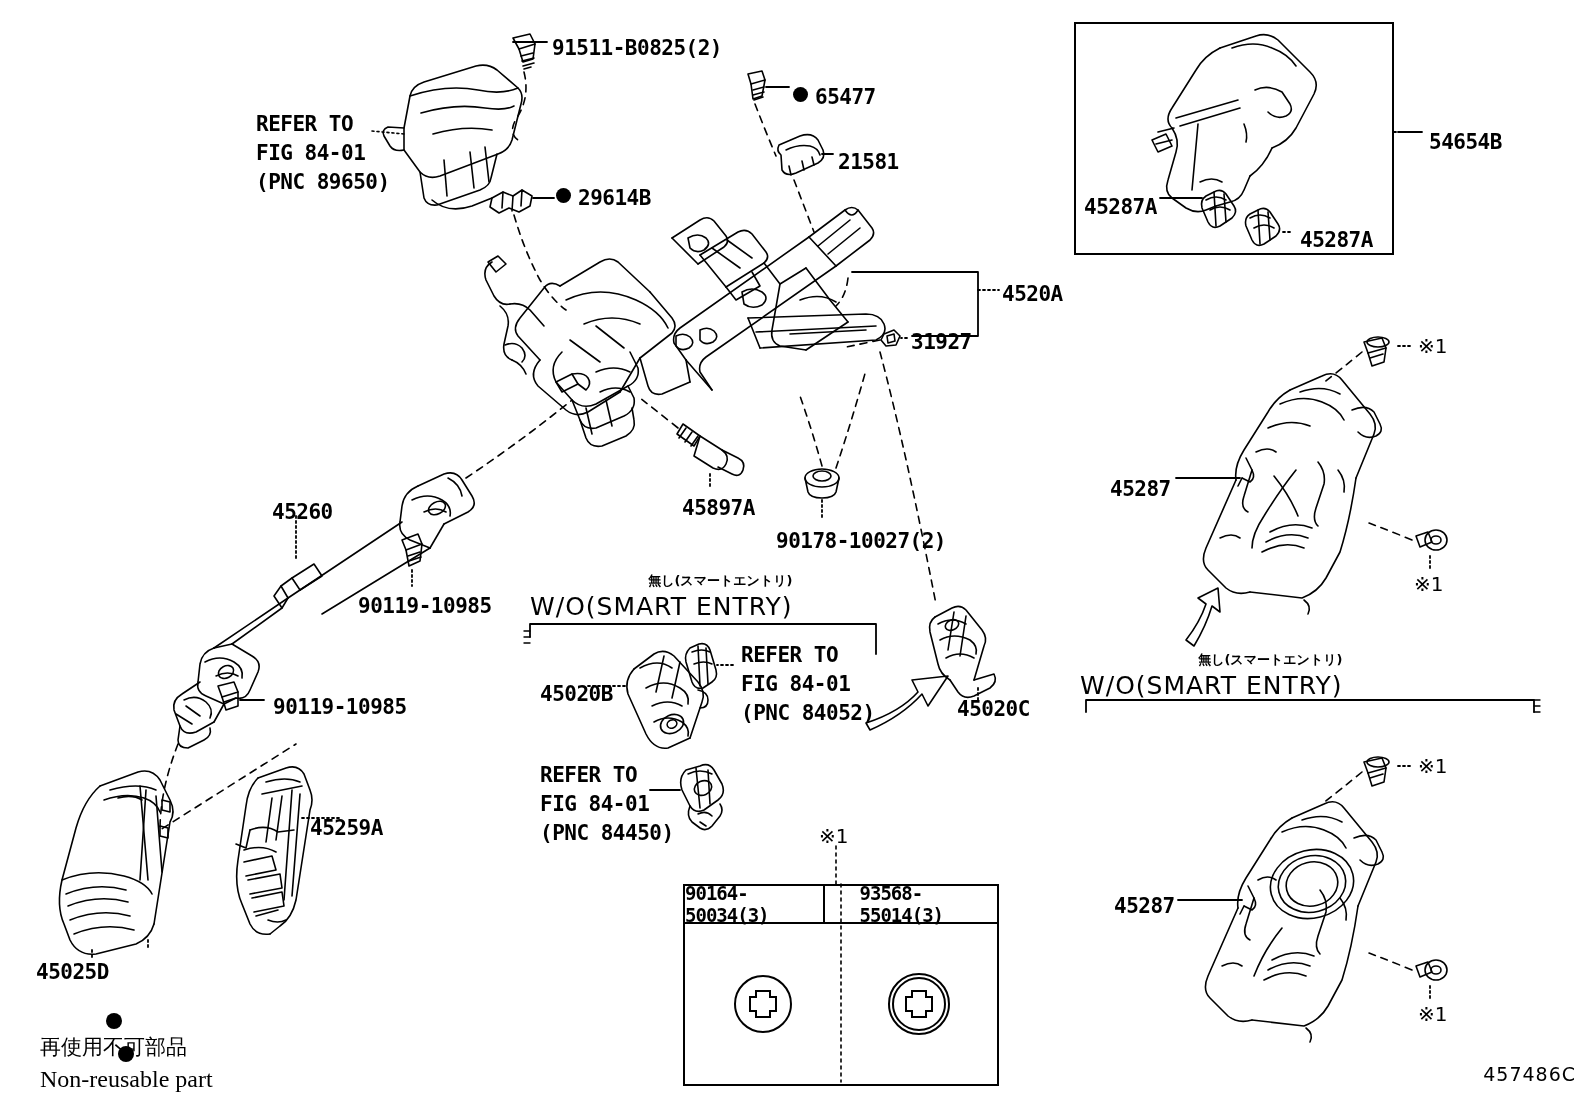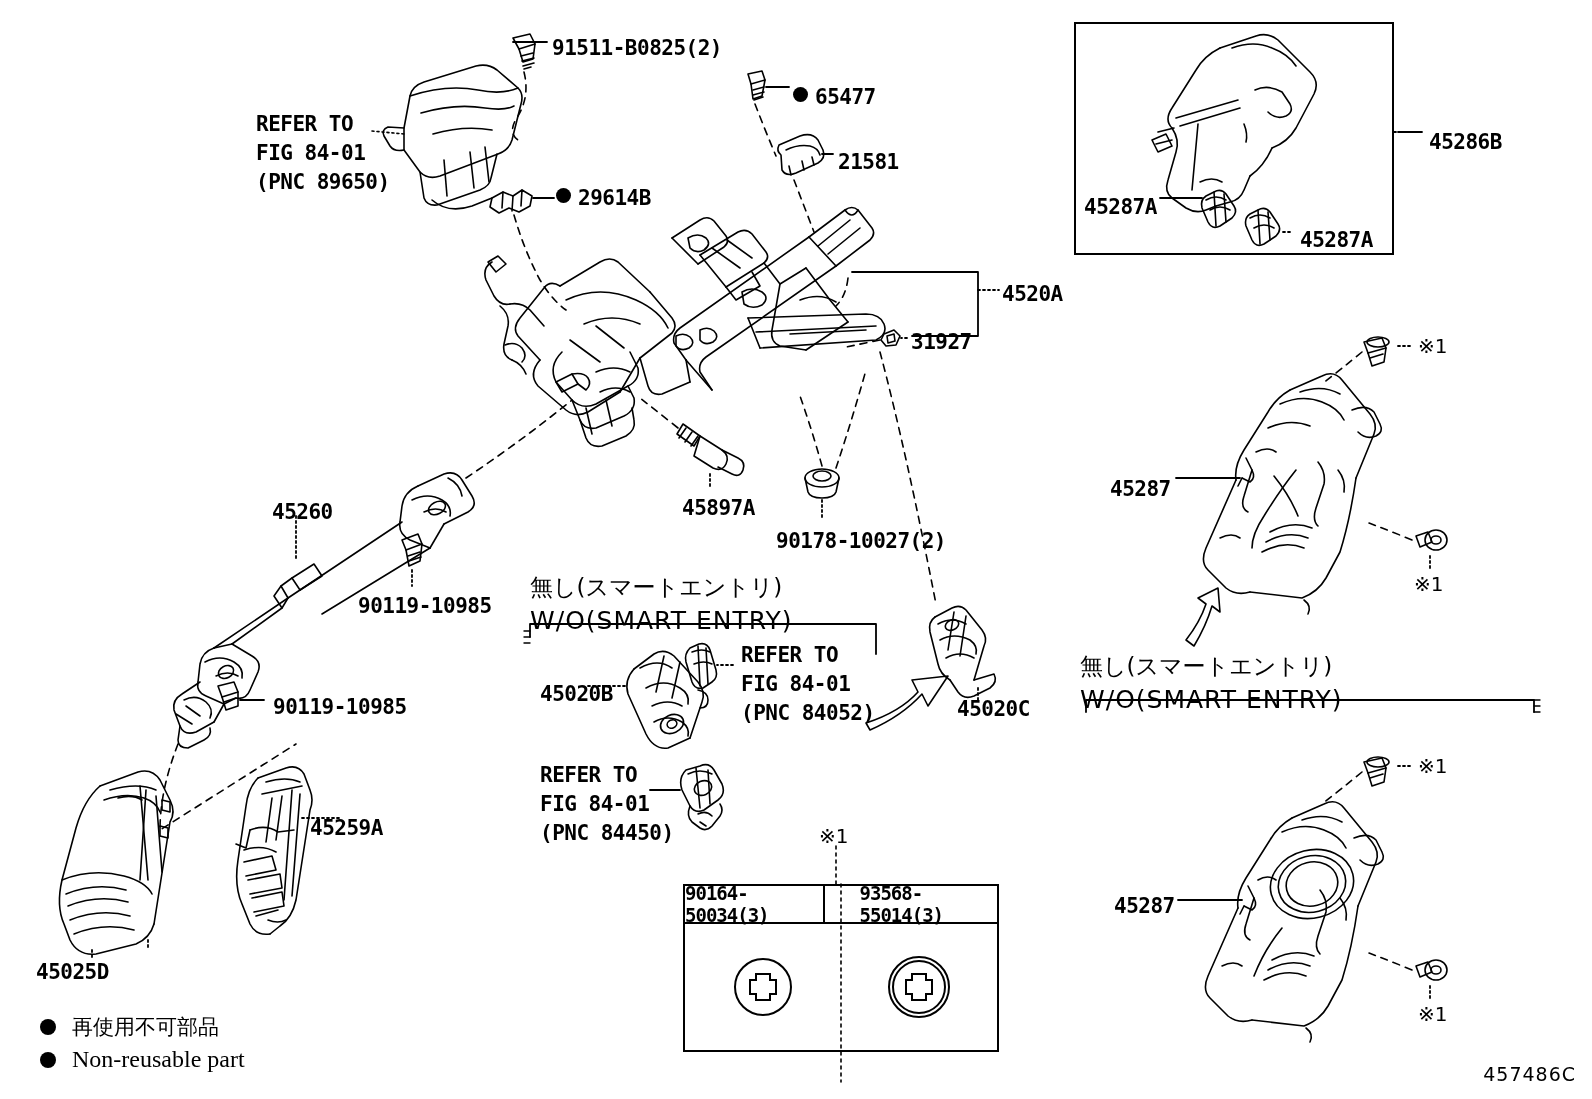--- a/index.html
+++ b/index.html
@@ -20,23 +20,24 @@
     font-family: "DejaVu Sans Mono", "Liberation Mono", monospace;
     font-size: 21px;
     font-weight: bold;
     color: #000;
     white-space: pre;
     letter-spacing: -0.5px;
     line-height: 1.38;
   }
   .lbl.jp {
     font-family: "DejaVu Sans", "Liberation Sans", sans-serif;
-    font-weight: normal;
-    font-size: 23px;
+    font-weight: bold;
+    font-size: 13px;
     letter-spacing: 0px;
+    text-align: right;
   }
   .lbl.en-thin {
     font-family: "DejaVu Sans", "Liberation Sans", sans-serif;
     font-weight: normal;
     font-size: 25px;
     letter-spacing: 1px;
   }
   .dot {
     position: absolute;
     width: 15px; height: 15px;
@@ -64,21 +65,21 @@
     position: absolute;
     left: 1074px; top: 22px;
     width: 320px; height: 233px;
     border: 2px solid #000;
     box-sizing: border-box;
   }
   
   #fastener-table {
     position: absolute;
     left: 683px; top: 884px;
-    width: 316px; height: 168px;
+    width: 316px; height: 202px;
     border: 2px solid #000;
     box-sizing: border-box;
     display: flex;
     flex-direction: column;
   }
   #fastener-table .thead {
     display: flex;
     border-bottom: 2px solid #000;
     height: 36px;
   }
@@ -99,21 +100,22 @@
     display: flex;
     align-items: center;
     justify-content: center;
   }
   .legend {
     position: absolute;
     left: 40px;
     font-size: 20px;
     display: flex;
     align-items: center;
-    gap: 16px;
+    gap: 4px;
+    flex-direction: column;
   }
   .legend .bullet {
     width: 16px; height: 16px; border-radius: 50%; background: #000;
     flex: 0 0 auto;
   }
   .legend .txt-jp {
     font-family: "DejaVu Sans", "Liberation Sans", sans-serif;
     font-size: 21px;
   }
   .legend .txt-en {
@@ -597,21 +599,21 @@
   <div class="lbl" style="left:741px; top:641px;">REFER TO
 FIG 84-01
 (PNC 84052)</div>
 
   <div class="lbl" style="left:540px; top:761px;">REFER TO
 FIG 84-01
 (PNC 84450)</div>
 
   <div class="lbl" style="left:957px; top:695px;">45020C</div>
 
-  <div class="lbl" style="left:1429px; top:128px;">45286B</div>
+  <div class="lbl" style="left:1429px; top:128px;">54654B</div>
 
   <div class="lbl" style="left:1084px; top:193px;">45287A</div>
 
   <div class="lbl" style="left:1300px; top:226px;">45287A</div>
 
   <div class="lbl" style="left:1110px; top:475px;">45287</div>
 
   <div class="lbl" style="left:1114px; top:892px;">45287</div>
 
   <div style="position:absolute; left:530px; top:572px;">

